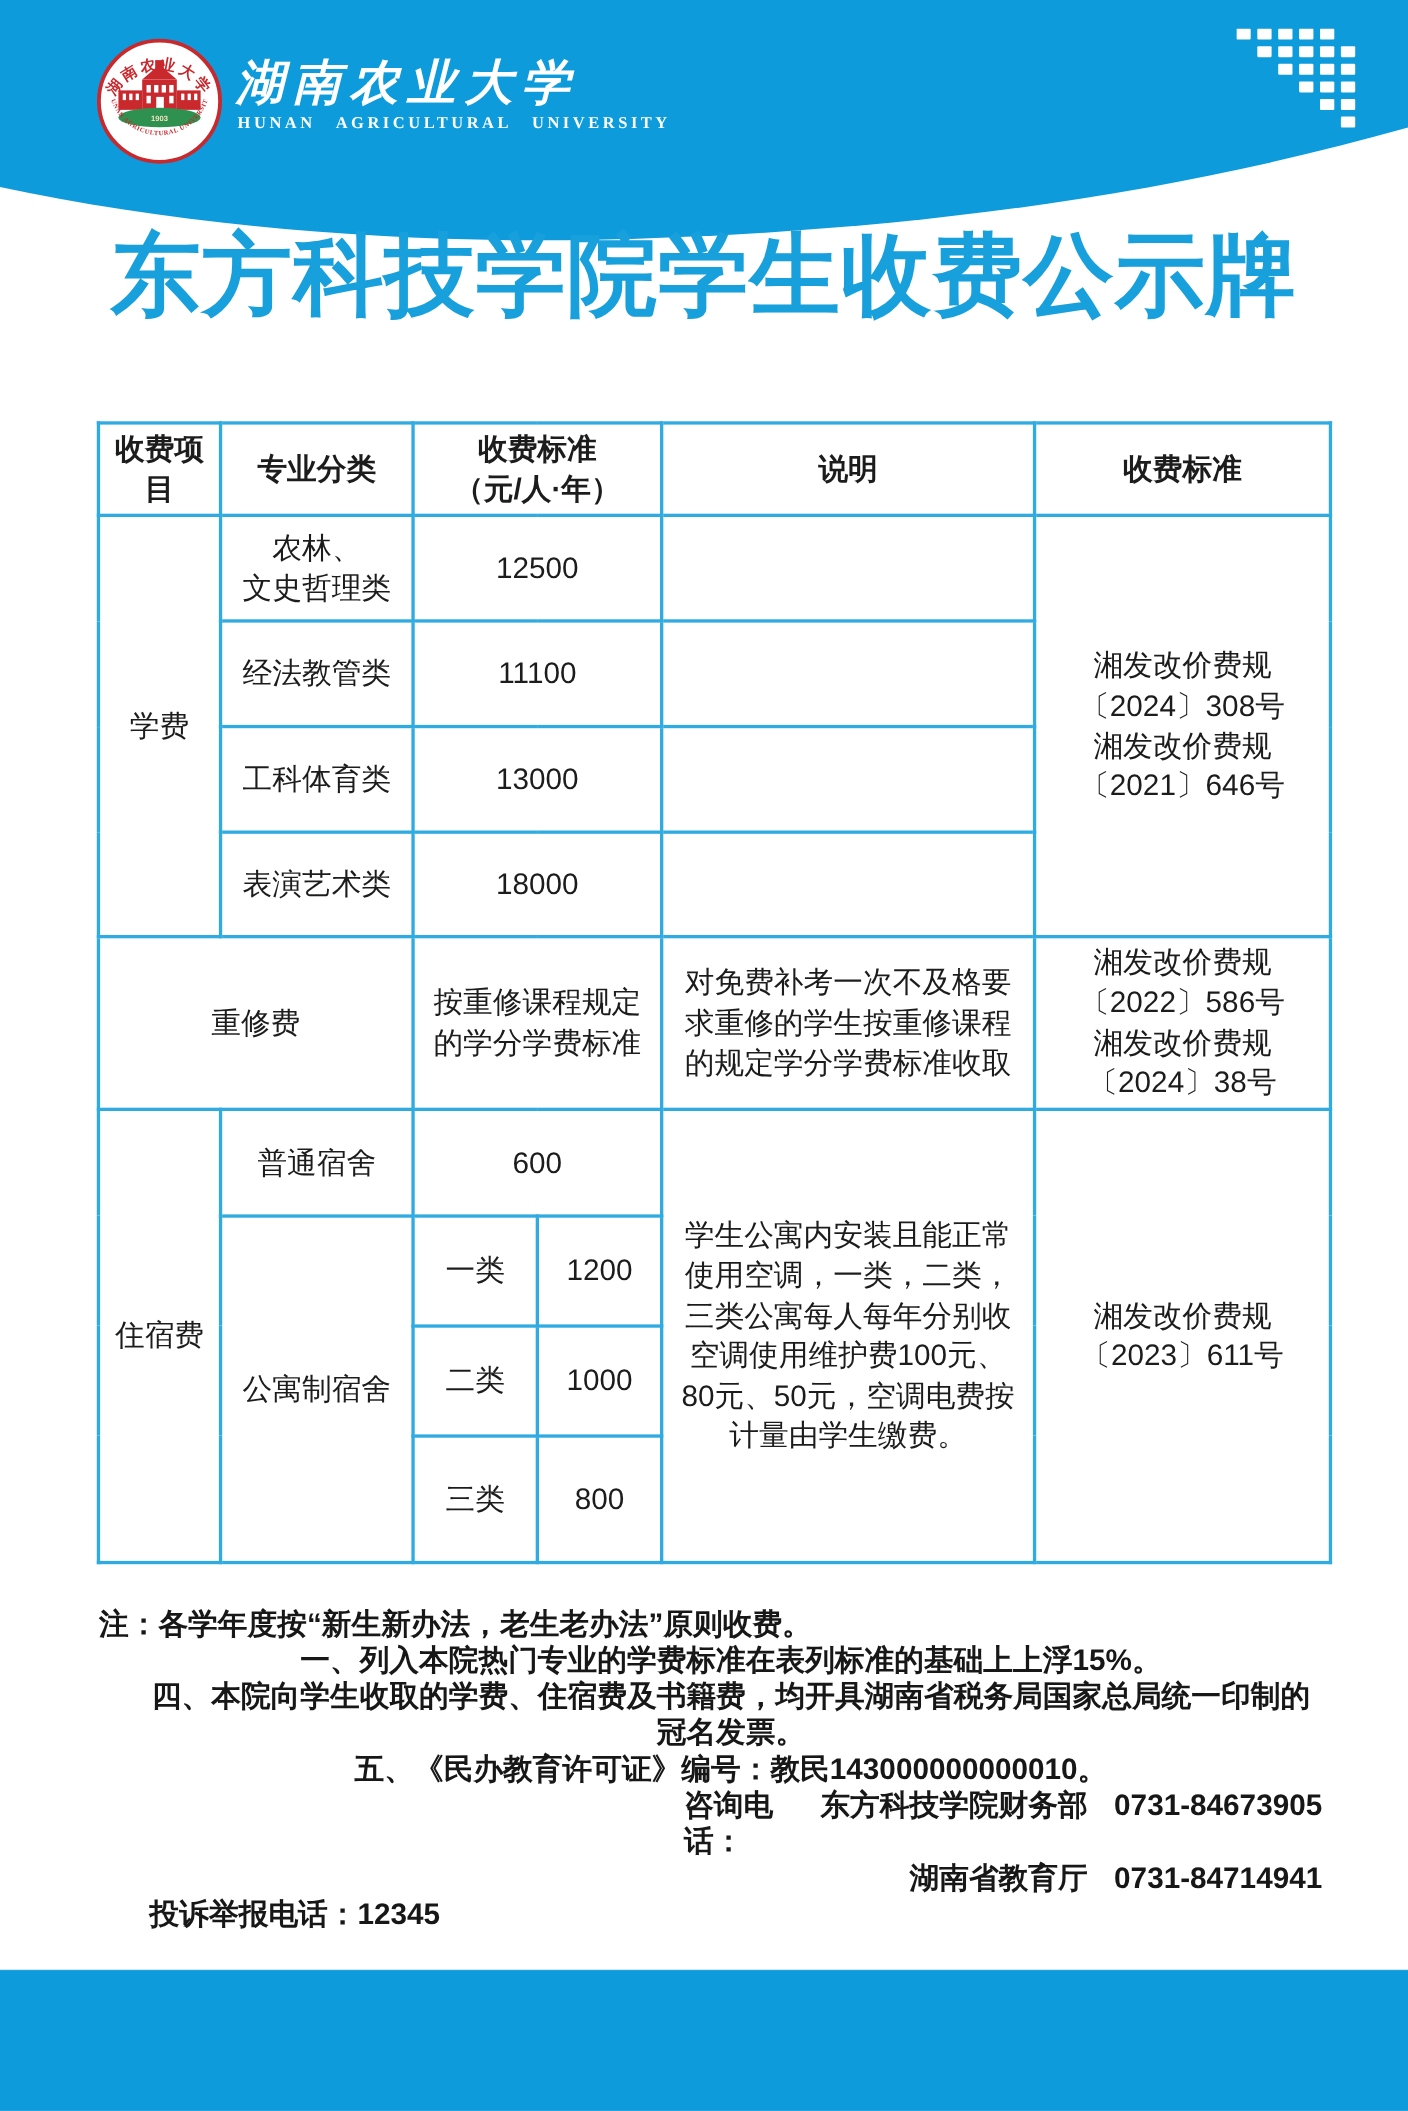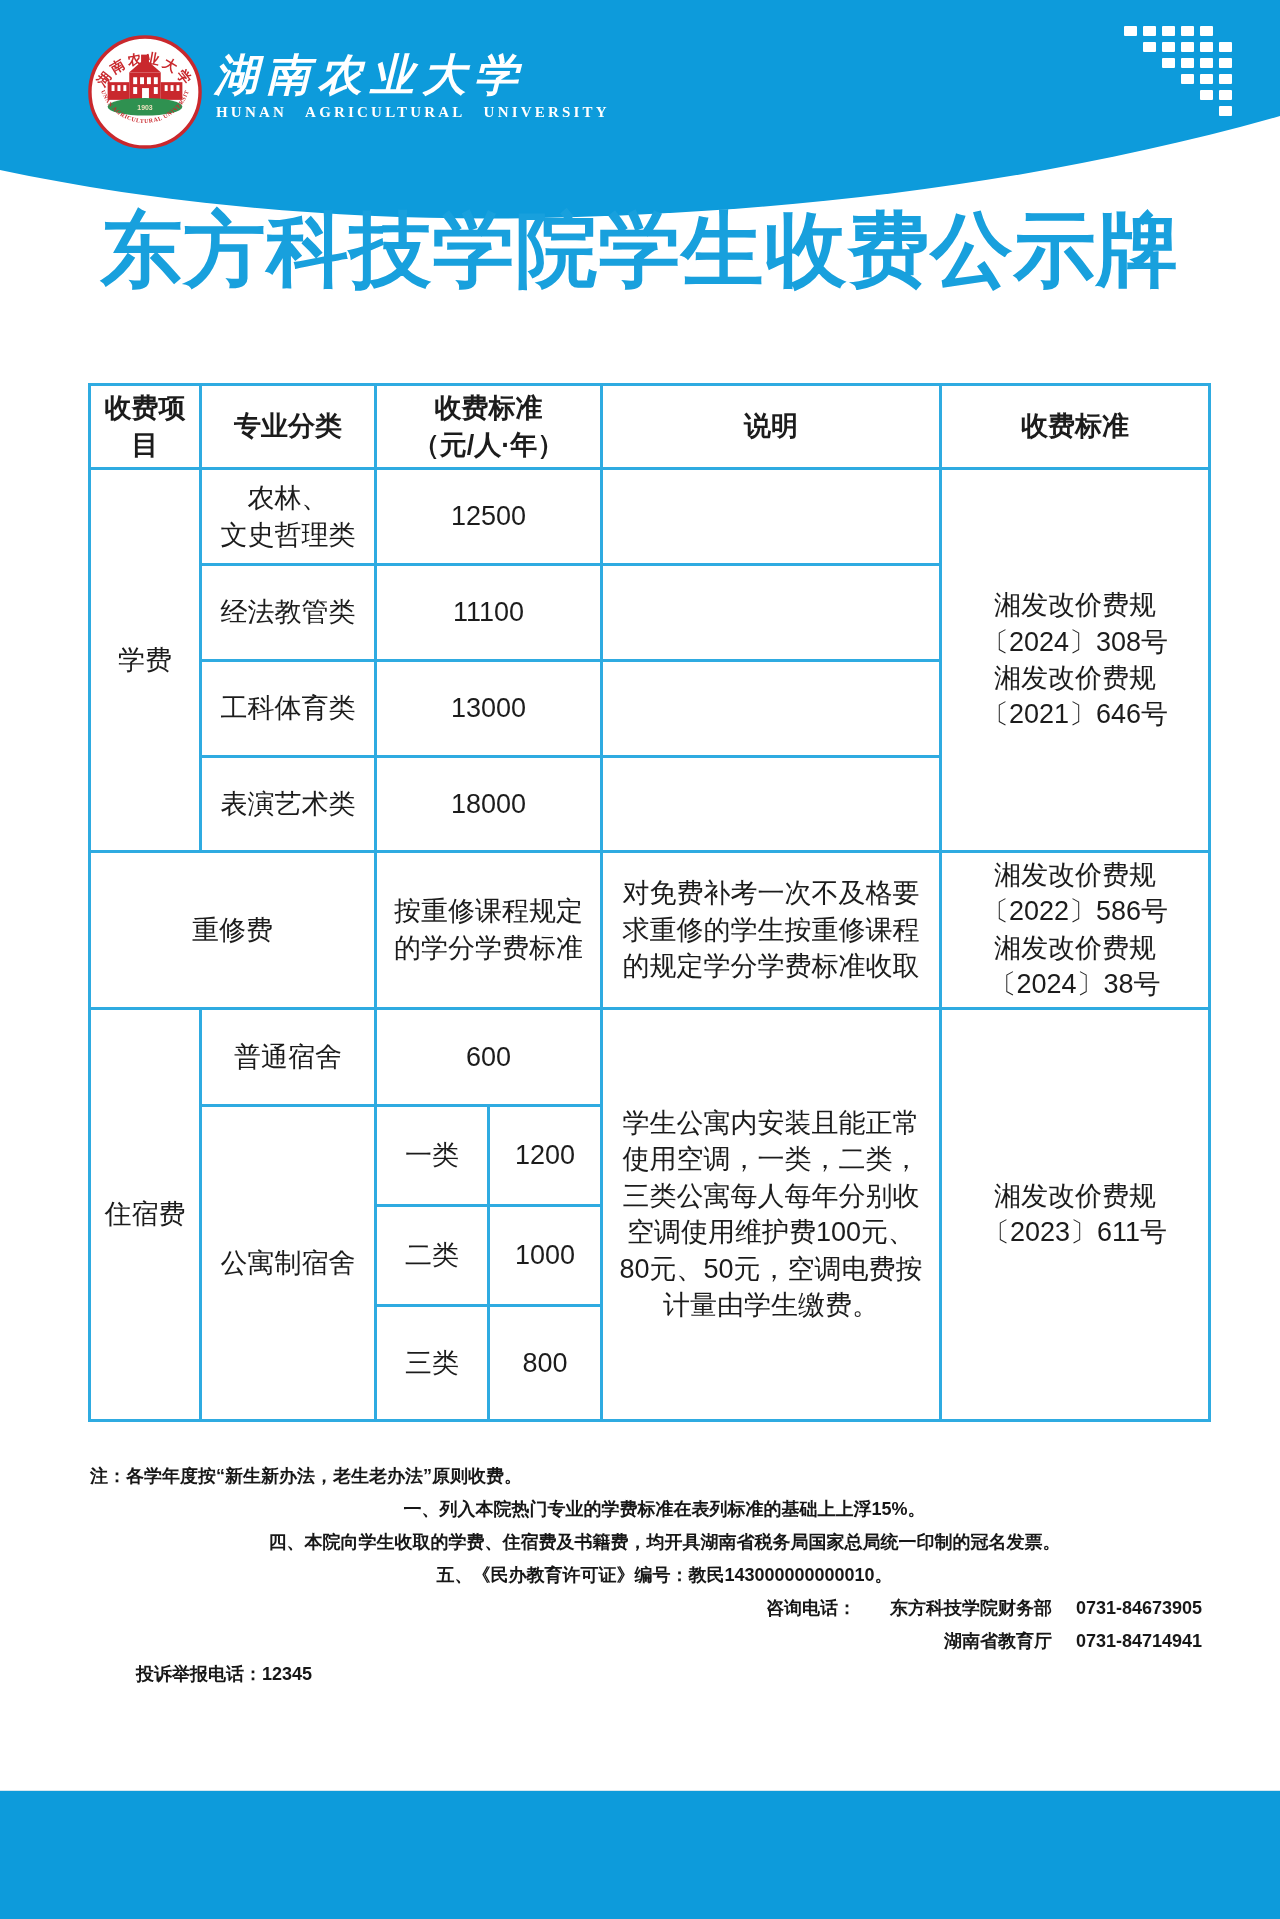--- a/index.html
+++ b/index.html
@@ -47,21 +47,21 @@
     border:3px solid var(--border);
     text-align:center;vertical-align:middle;
     font-size:27px;line-height:1.35;padding:4px;color:var(--ink);
   }
   td.th{font-weight:700;font-size:28px;}
   .preline{white-space:pre-line;}
   td.note-cell{text-align:left;padding:10px 15px;font-size:26px;line-height:1.42;margin-top:48px;}
   td.basis{font-size:26px;line-height:1.45;}
 
   
-  .notes{left:90px;top:1460px;width:1112px;font-size:18px;font-weight:600;
+  .notes{left:90px;top:1460px;width:1112px;font-size:27px;font-weight:600;
     color:#171717;line-height:33px;}
   .notes .item{padding-left:37px;text-align:center;}
   .contact{padding-left:46px;display:flex;justify-content:flex-end;}
   .contact .lbl{width:124px;flex:none;}
   .contact .org{margin-right:24px;}
   .complaint{padding-left:46px;}
 
   
   .footer{left:0;top:1790px;width:1280px;height:129px;background:var(--blue);
     border-top:1px solid #d4e6ef;}

